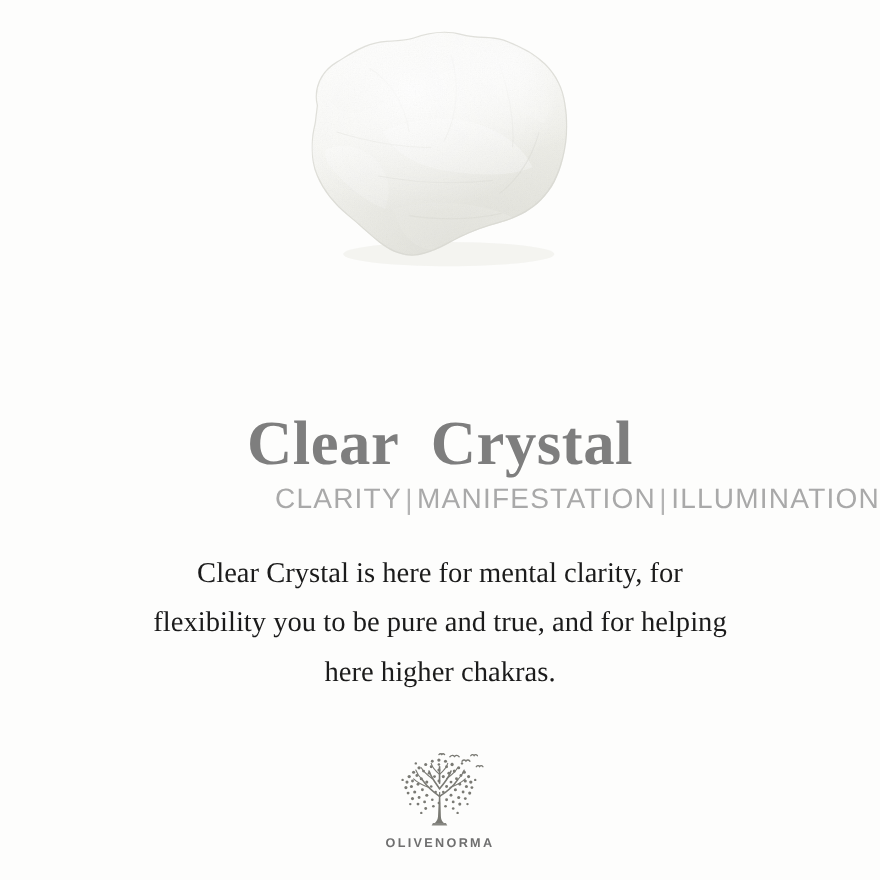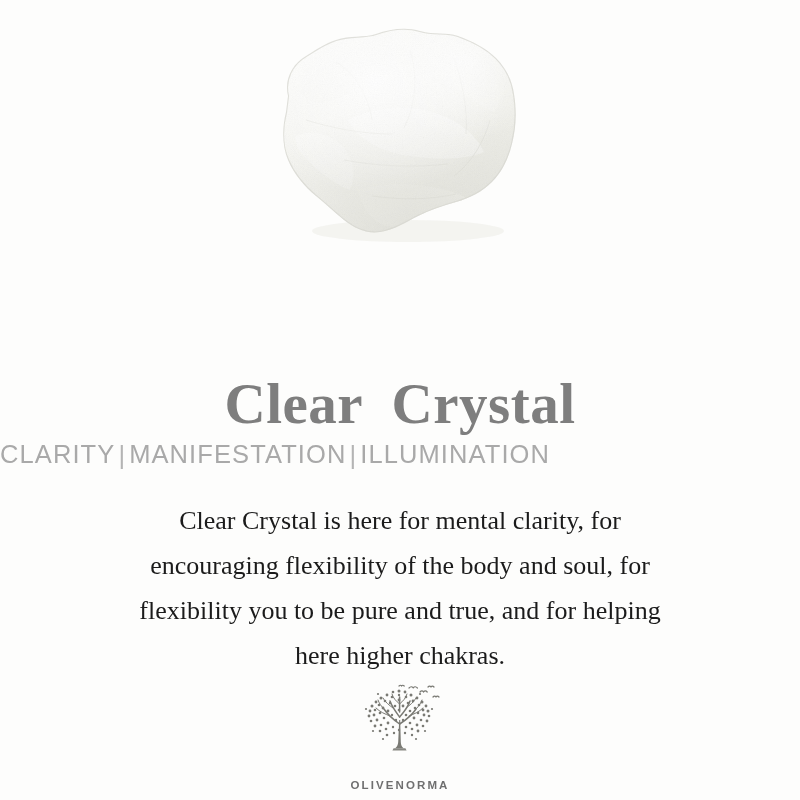--- a/index.html
+++ b/index.html
@@ -56,21 +56,21 @@
     white-space: pre;
     margin-top: 42px;
   }
 
   
   .subtitle {
     position: absolute;
     top: 440px;
     left: 0;
     width: 800px;
-    text-align: left;
+    text-align: right;
     font-family: "Liberation Sans", sans-serif;
     font-size: 25.5px;
     line-height: 1.1;
     color: #a9a9a9;
     letter-spacing: 1.1px;
     white-space: nowrap;
   }
   .subtitle .sep {
     color: #b4b4b4;
     font-weight: 300;
@@ -103,21 +103,21 @@
     left: 0;
     width: 800px;
     display: flex;
     flex-direction: column;
     align-items: center;
   }
   .logo-mark {
     display: block;
   }
   .logo-word {
-    margin-top: 19px;
+    margin-top: 1px;
     font-family: "Liberation Sans", sans-serif;
     font-weight: bold;
     font-size: 11.5px;
     letter-spacing: 2.1px;
     color: #6f6f6f;
   }
 </style>
 </head>
 <body>
 
@@ -254,21 +254,20 @@
       </g>
     </svg>
   </div>
 
   <h1 class="title">Clear  Crystal</h1>
 
   <div class="subtitle"><span>CLARITY</span><span class="sep">|</span><span>MANIFESTATION</span><span class="sep">|</span><span>ILLUMINATION</span></div>
 
   <div class="body-copy">
     <span class="line">Clear Crystal is here for mental clarity, for</span>
-    <span class="line">encouraging flexibility of the body and soul, for</span>
     <span class="line">flexibility you to be pure and true, and for helping</span>
     <span class="line">here higher chakras.</span>
   </div>
 
   <div class="logo">
     <svg class="logo-mark" width="92" height="76" viewBox="0 0 92 76">
       <g fill="#7a7a74">
 
         <path d="M45.2 36 L44.2 58 C44.0 60.5 43.2 62.2 42.0 63.4 L41.2 64.2
                  L49.6 64.2 L48.8 63.4 C47.6 62.2 46.9 60.5 46.8 58 L46.2 36 Z"></path>

